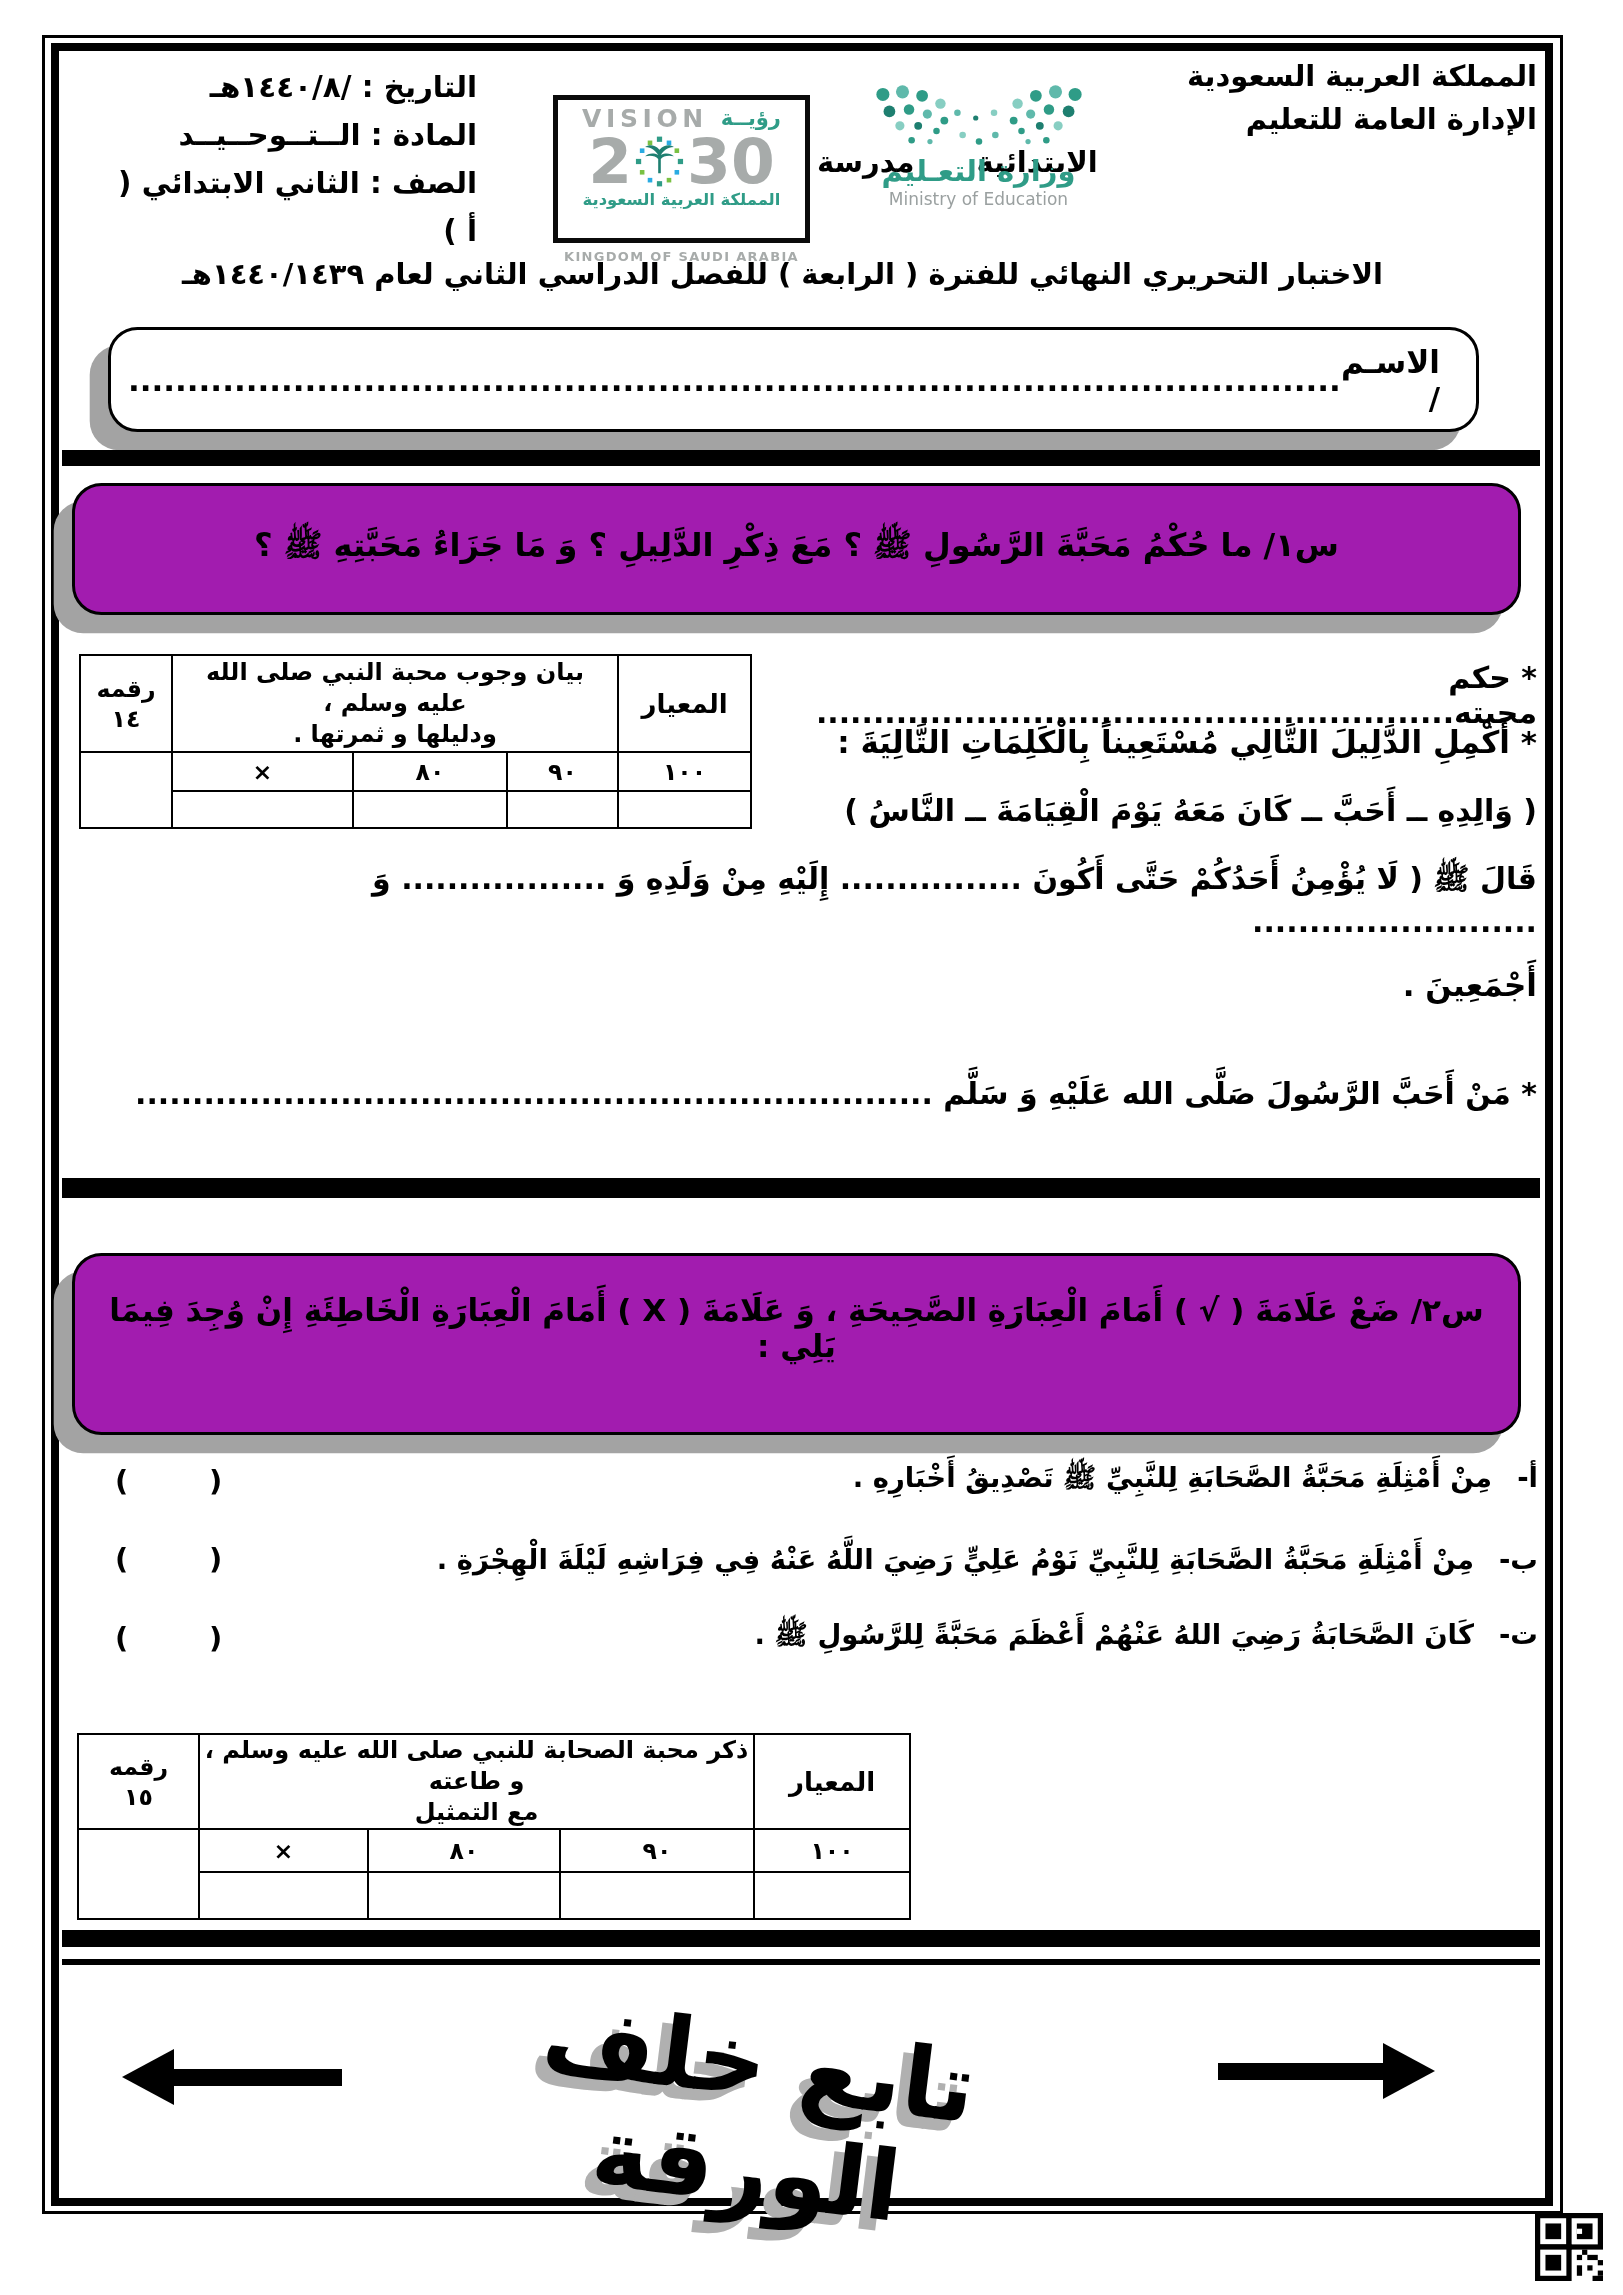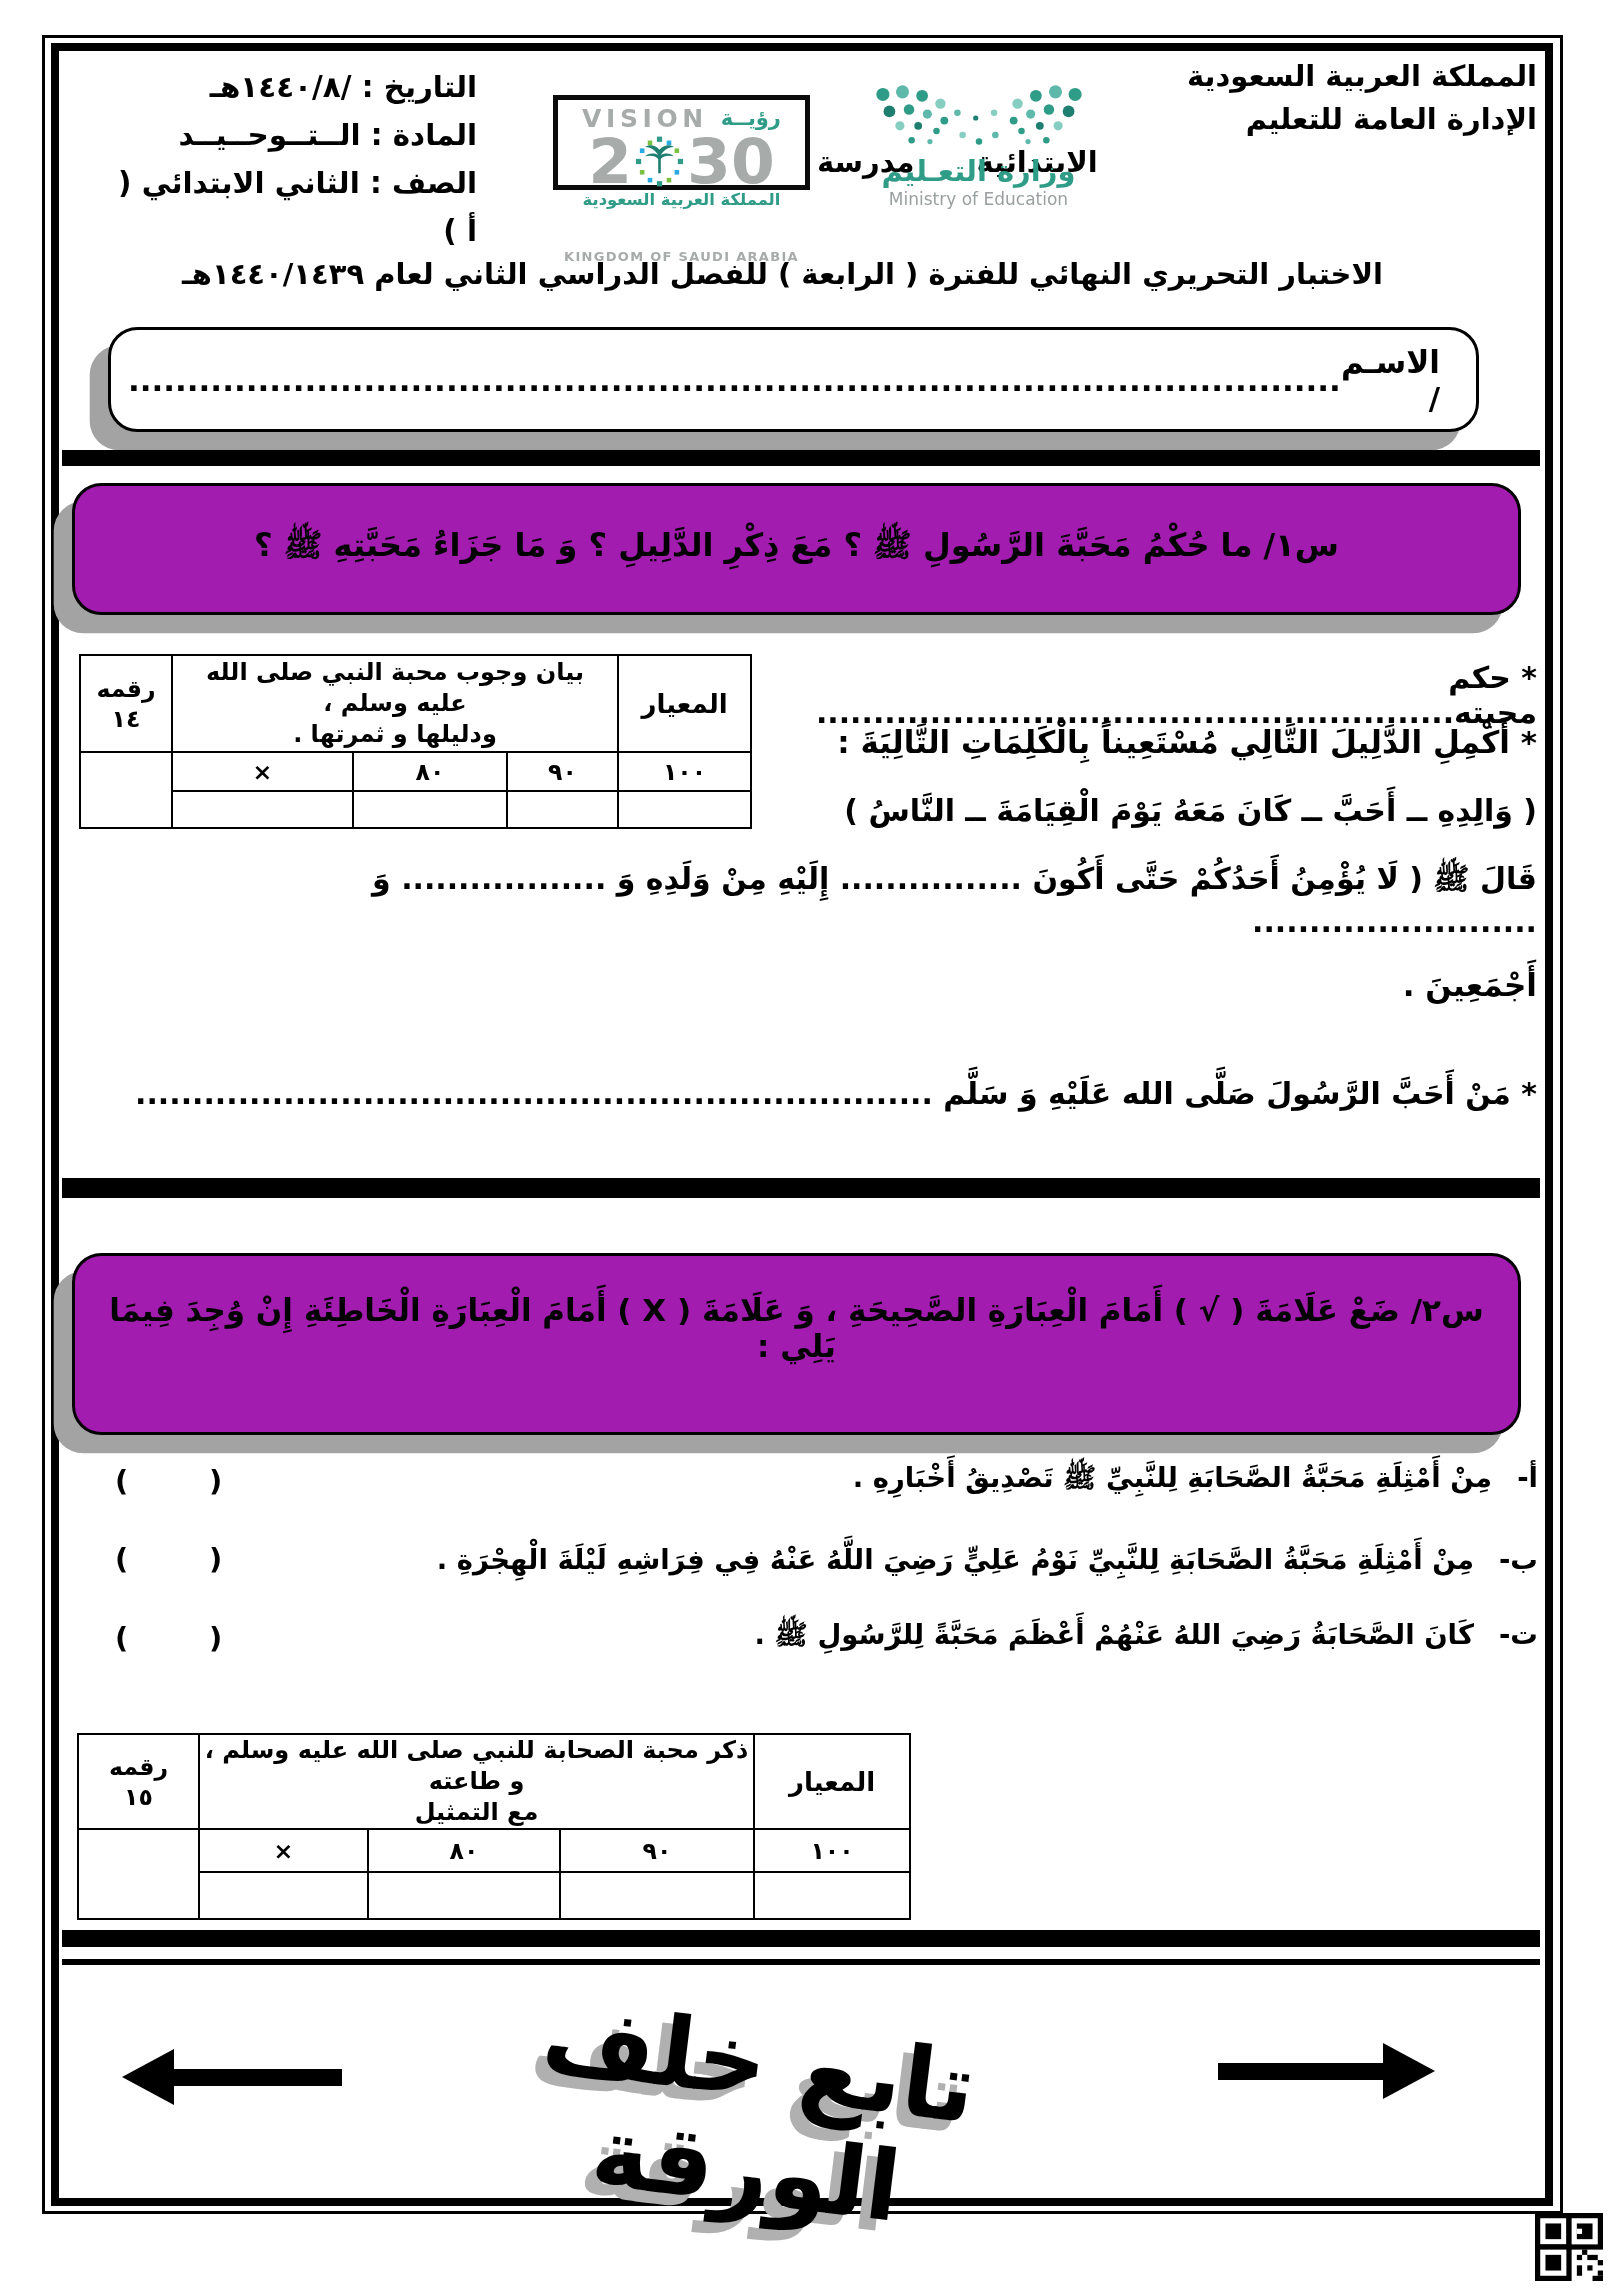--- a/index.html
+++ b/index.html
@@ -16,21 +16,21 @@
 
   
   .frame-outer { left:42px; top:35px; width:1521px; height:2179px; border:3.3px solid #000; }
   .frame-inner { left:51px; top:43px; width:1502px; height:2163px; border:8.5px solid #000; }
 
   
   .hdr-right { right:86px; top:55px; width:720px; text-align:right; font-size:29px; line-height:43px; }
   .school-line { display:flex; flex-direction:row-reverse; justify-content:flex-start; gap:62px; }
   .hdr-left { left:111px; top:63px; width:366px; text-align:right; font-size:29.4px; line-height:48px; }
 
-  .vision-box { left:553px; top:95px; width:257px; height:95px; border:5.9px solid #0b0b0b; background:#fff; text-align:center; padding-top:3.9px; }
+  .vision-box { left:553px; top:95px; width:257px; height:148px; border:5.9px solid #0b0b0b; background:#fff; text-align:center; padding-top:3.9px; }
   .vision-row1 { display:flex; justify-content:center; align-items:center; gap:13px; height:29px; }
   .vision-en { color:#a7abaa; font-size:25px; letter-spacing:4.6px; font-weight:bold; }
   .vision-ar { color:#2f9c87; font-size:21px; }
   .vision-row2 { display:flex; justify-content:center; align-items:center; height:58px; color:#a7abaa; font-size:63px; line-height:58px; }
   .vision-country-ar { color:#2f9c87; font-size:16.4px; line-height:18.3px; }
   .vision-country-en { color:#a7abaa; font-size:13px; letter-spacing:1.3px; line-height:15.7px;margin-top:40px; }
 
   .moe { left:841px; top:84px; width:275px; text-align:center; }
   .moe-ar { color:#2f9c87; font-size:29px; line-height:34px; }
   .moe-en { color:#9aa0a0; font-size:17px; font-weight:normal; line-height:22px; }

